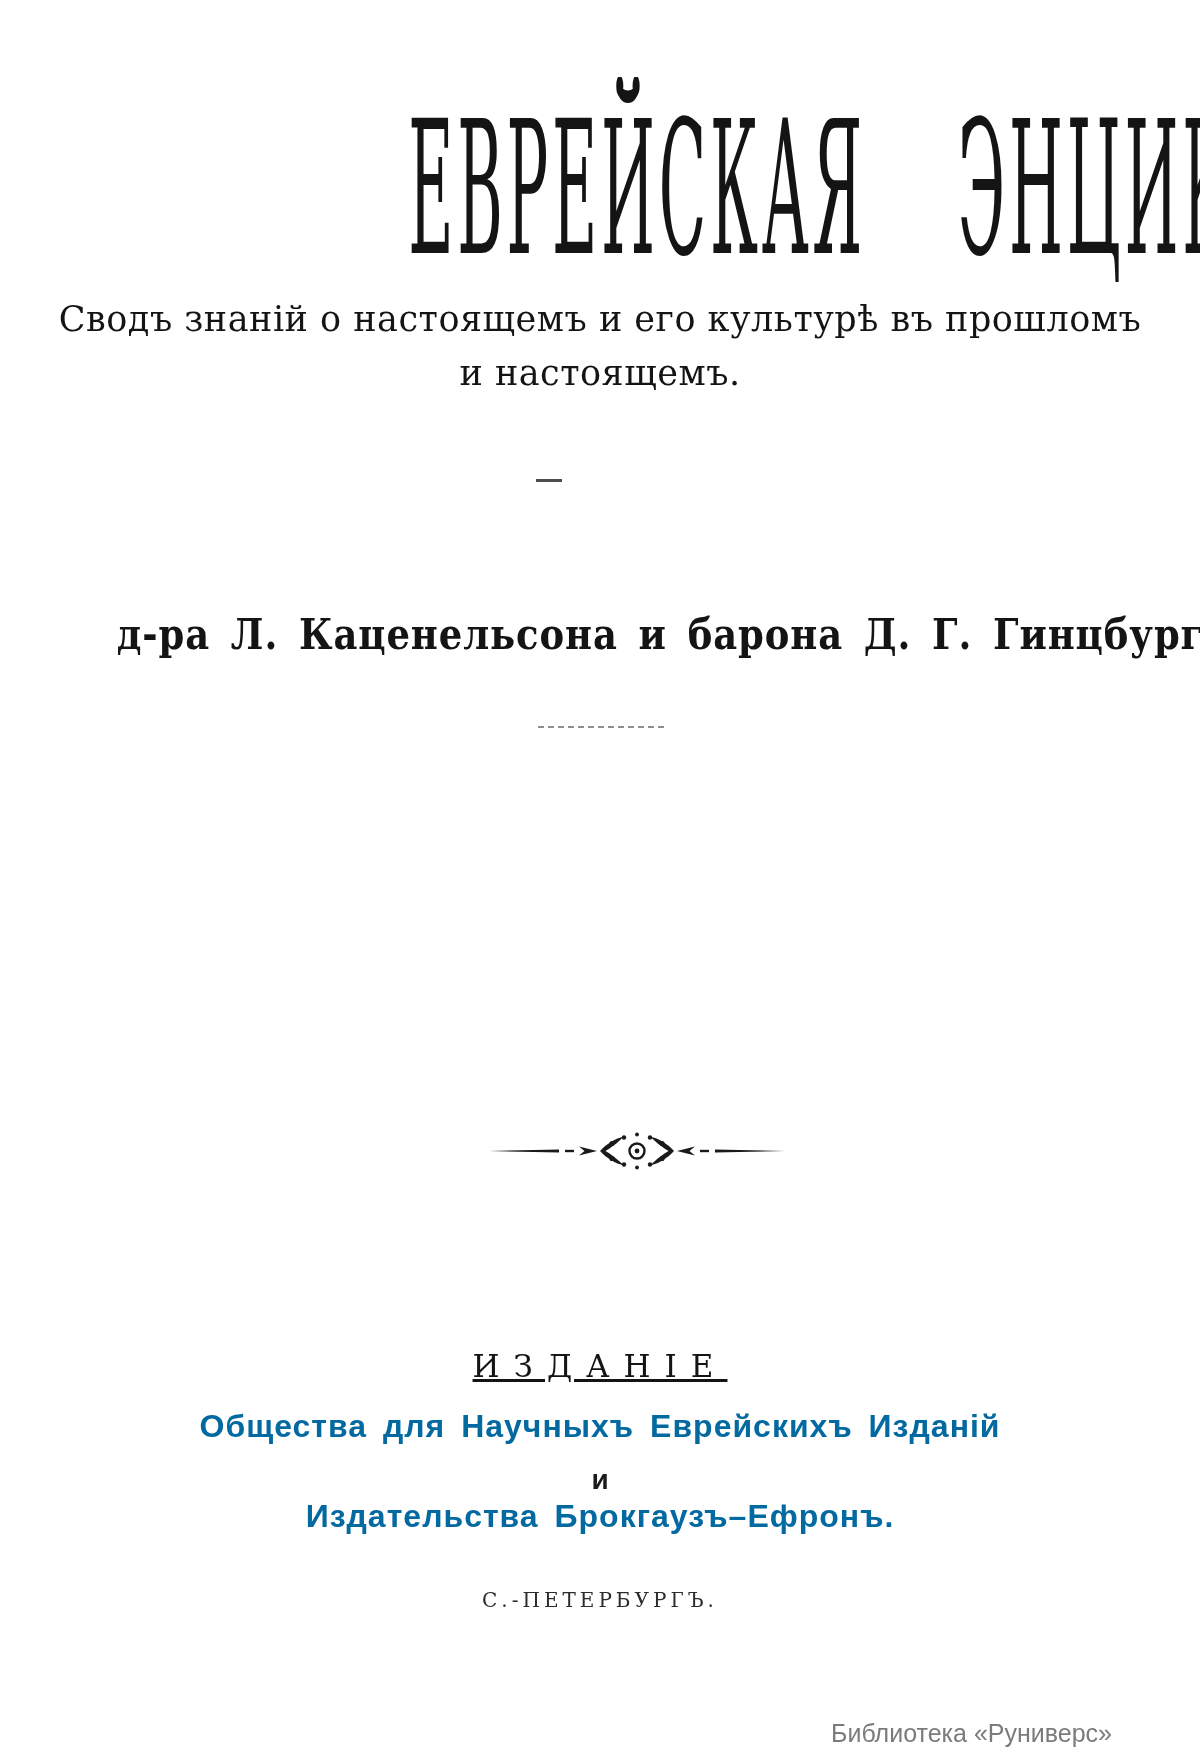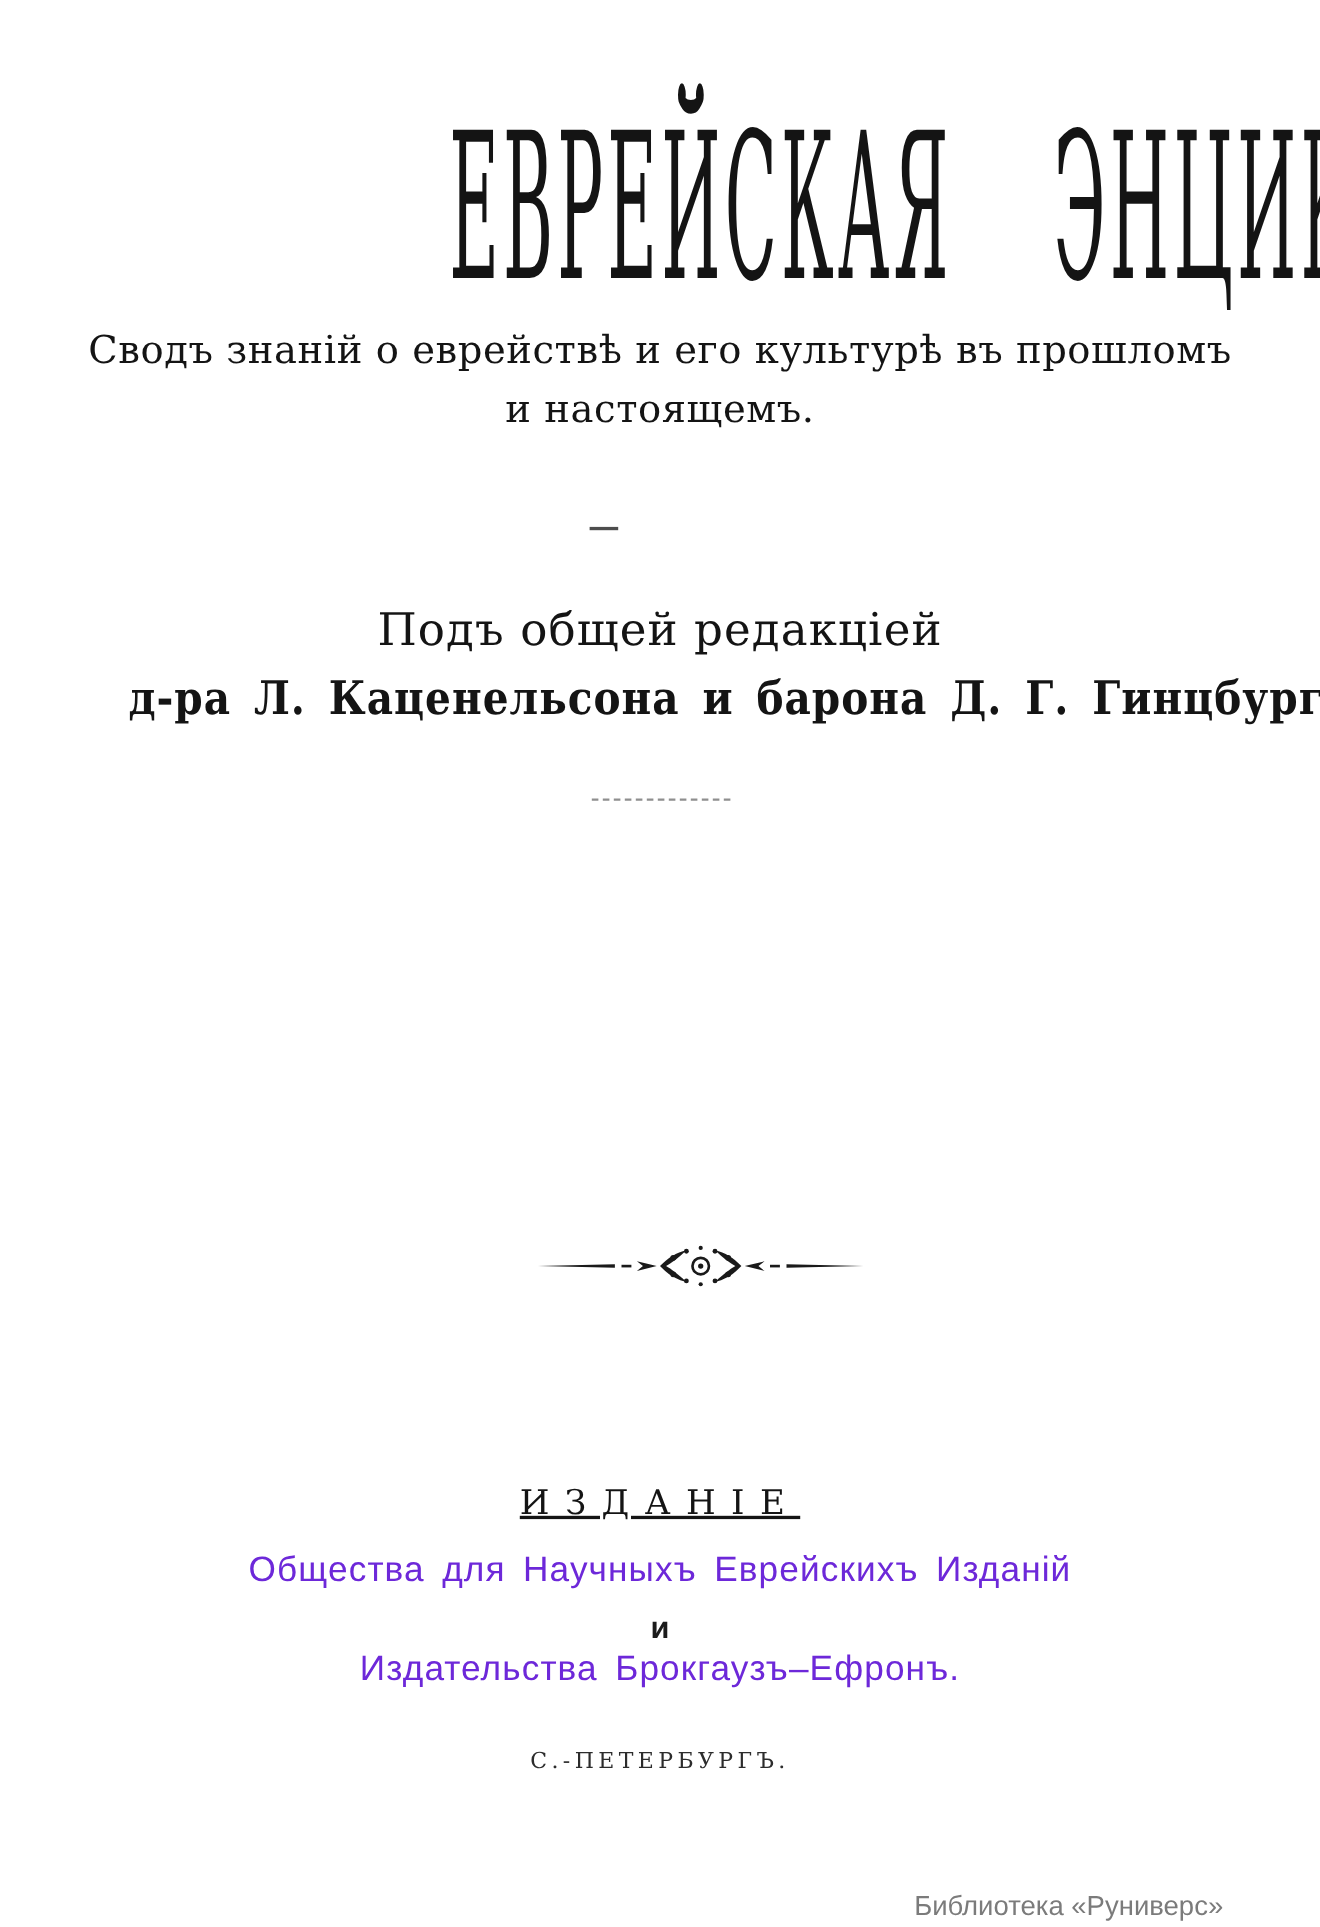--- a/index.html
+++ b/index.html
@@ -115,24 +115,24 @@
     letter-spacing: 14px;
     color: var(--ink, #141414);
     text-decoration: underline;
   }
   .imprint-society-wrap { top: 1408px; }
   .imprint-conj-wrap { top: 1464px; }
   .imprint-publisher-wrap { top: 1498px; }
   .imprint-sans {
     font-family: "Liberation Sans", sans-serif;
     font-size: 32px;
-    font-weight: normal;
+    font-weight: bold;
     letter-spacing: 1px;
     word-spacing: 6px;
-    color: #6d28d9;
+    color: #0369a1;
   }
   .imprint-conj {
     font-family: "Liberation Sans", sans-serif;
     font-size: 28px;
     font-weight: bold;
     color: #1b1b1b;
   }
 
   
   .city-wrap { top: 1588px; }
@@ -157,29 +157,26 @@
 </head>
 <body>
 
 <div id="page">
 
   <div class="centered title-wrap">
     <div class="title-text">ЕВРЕЙСКАЯ ЭНЦИКЛОПЕДІЯ.</div>
   </div>
 
   <div class="centered subtitle-wrap">
-    <div class="subtitle-line">Сводъ знаній о еврействѣ и его культурѣ въ прошломъ</div>
+    <div class="subtitle-line">Сводъ знаній о настоящемъ и его культурѣ въ прошломъ</div>
     <div class="subtitle-line">и настоящемъ.</div>
   </div>
 
   <div class="short-dash"></div>
 
-  <div class="centered editorial-heading-wrap">
-    <div class="editorial-heading">Подъ общей редакціей</div>
-  </div>
 
   <div class="centered editors-wrap">
     <div class="editors-text">д-ра Л. Каценельсона и барона Д. Г. Гинцбурга.</div>
   </div>
 
   <div class="dashed-rule"></div>
 
 
   <div class="centered ornament-wrap">
     <svg viewBox="0 0 300 46" width="300" height="46" xmlns="http://www.w3.org/2000/svg">

